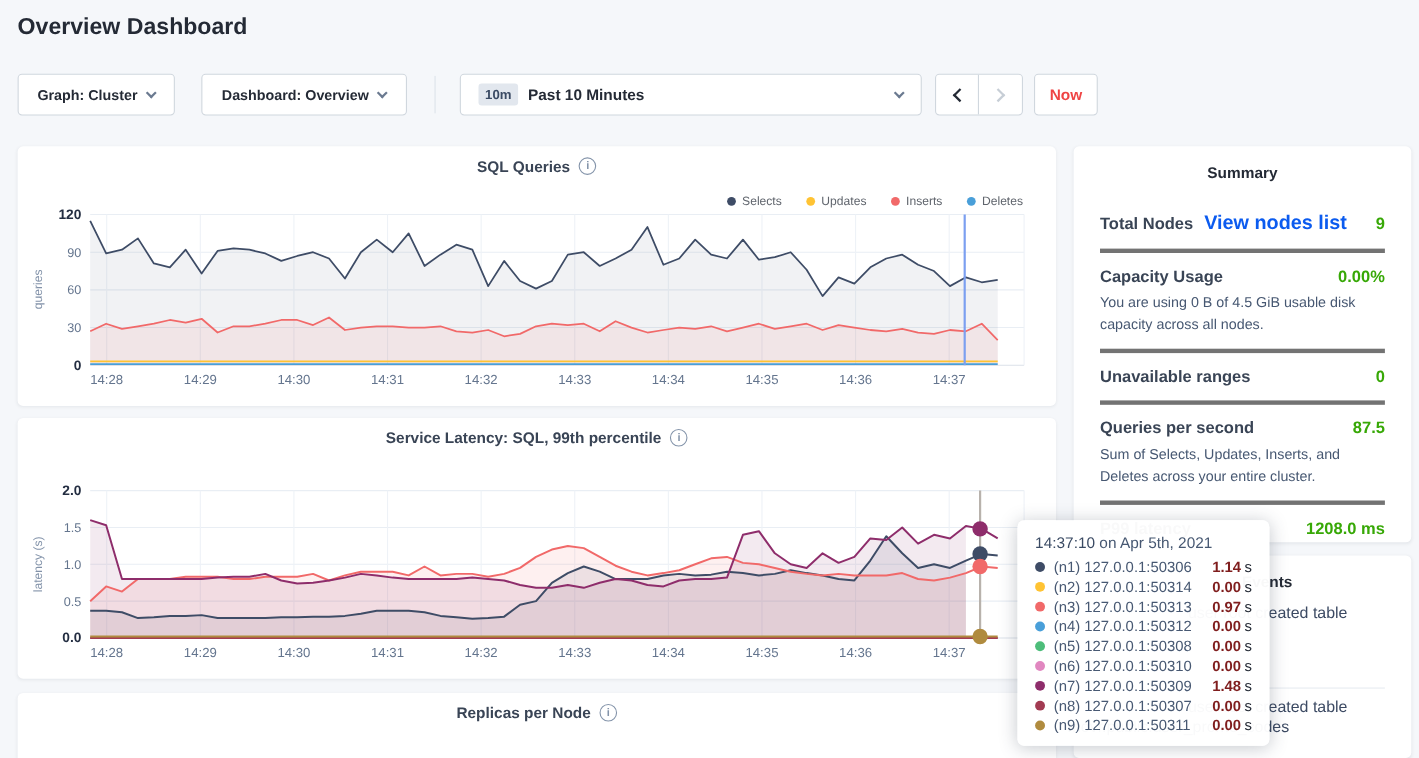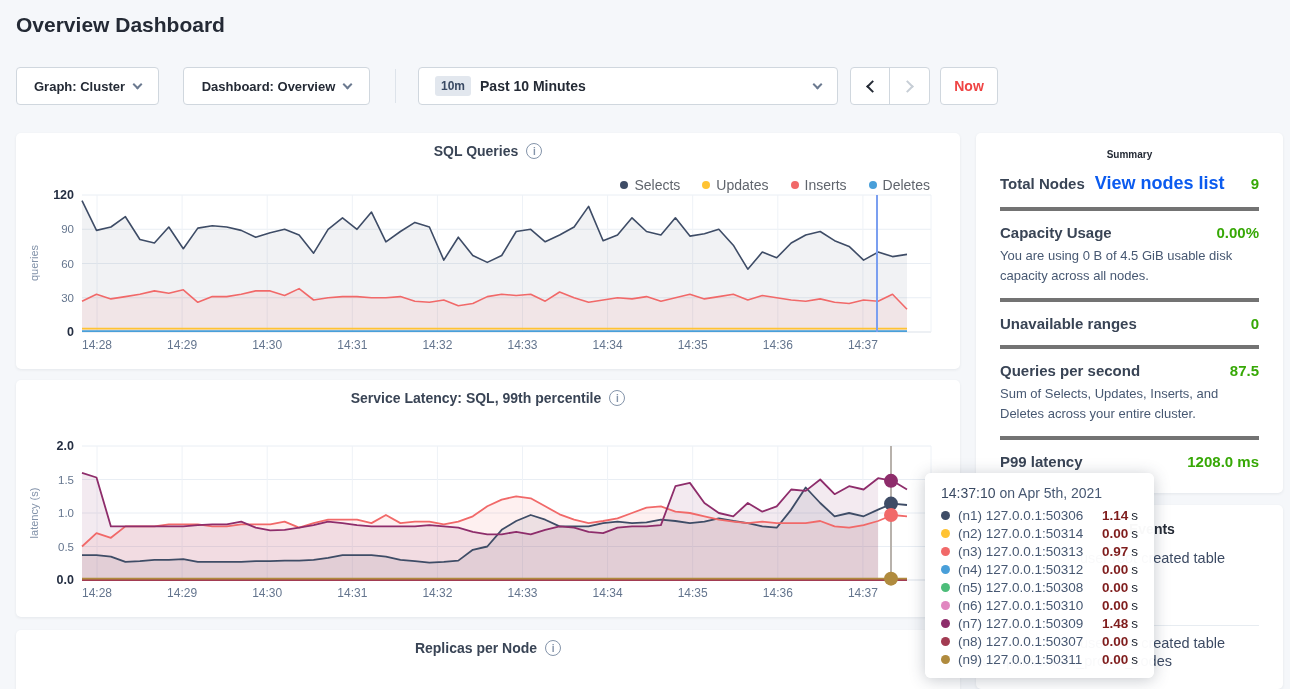--- a/index.html
+++ b/index.html
@@ -45,26 +45,26 @@
 
   .chart-title-row { position:absolute; top:10px; left:0; right:0; display:flex;
     align-items:center; justify-content:center; gap:8px; }
   .chart-title { font-size:14px; font-weight:700; color:#394455; }
   .info-icon { width:16px; height:16px; border:1px solid #8494aa; border-radius:50%;
     color:#8494aa; font-size:10px; font-weight:700; display:flex; align-items:center;
     justify-content:center; cursor:pointer; }
   .legend { position:absolute; top:44px; right:30px; display:flex; gap:22px; }
   .legend-item { display:flex; align-items:center; gap:6px; cursor:pointer; }
   .legend-dot { width:8px; height:8px; border-radius:50%; }
-  .legend-label { font-size:14px; color:#60656d; }
+  .legend-label { font-size:11px; color:#60656d; }
   svg { position:absolute; left:0; top:0; }
   svg text { font-family:"Liberation Sans", sans-serif; }
 
   
-  #summary-heading { text-align:center; font-size:10px; font-weight:700; }
+  #summary-heading { text-align:center; font-size:14px; font-weight:700; margin-bottom:14px; }
   .sum-row { padding:13px 0; border-top:4px solid #737373; }
   .sum-row:first-of-type { border-top:none; }
   .sum-head { display:flex; align-items:baseline; }
   .sum-title { font-size:15px; font-weight:700; color:#394455; }
   .sum-link { font-size:18px; font-weight:700; color:#0b5bef; margin-left:10px; cursor:pointer; }
   .sum-value { margin-left:auto; font-size:15px; font-weight:700; color:#37a806; }
   .sum-sub { margin-top:5px; font-size:13px; color:#475872; line-height:1.5; }
 
   
   #events-heading { position:absolute; left:153px; top:16px; font-size:14px; font-weight:700; }

